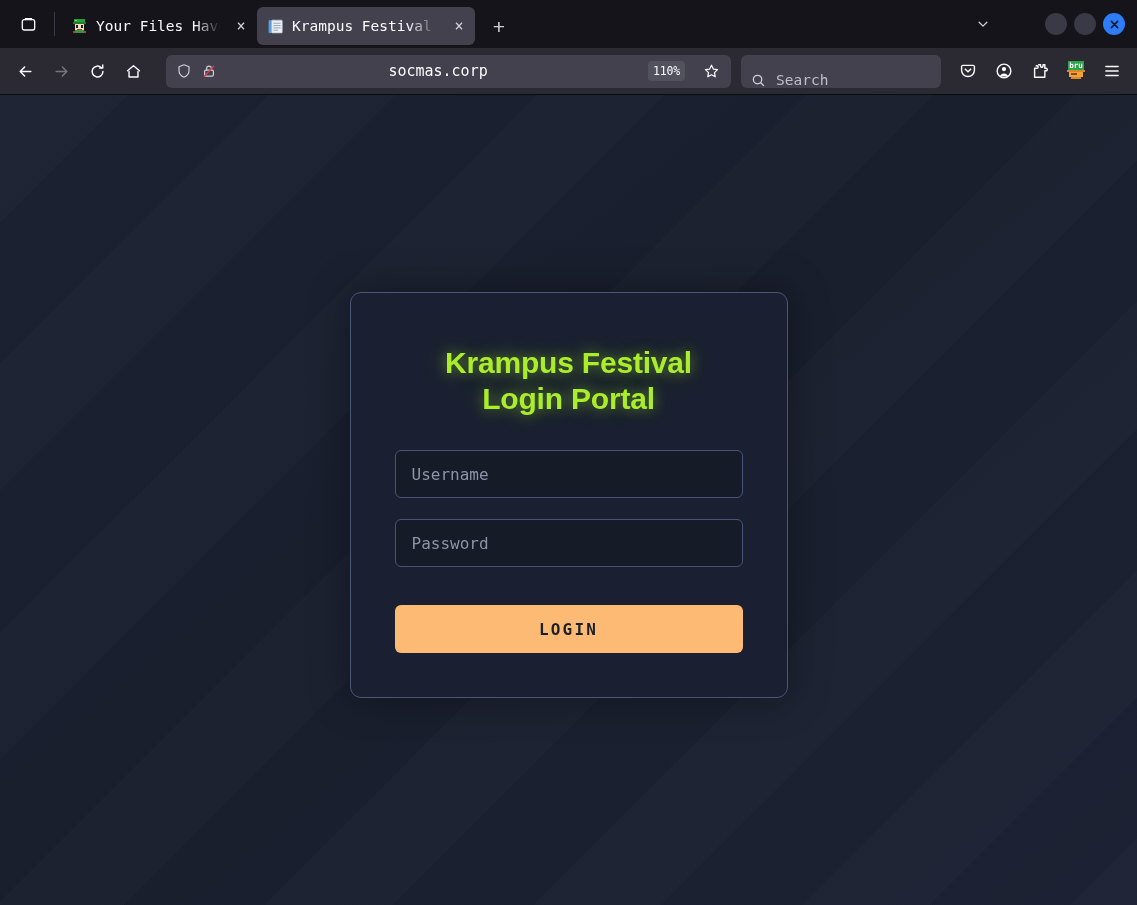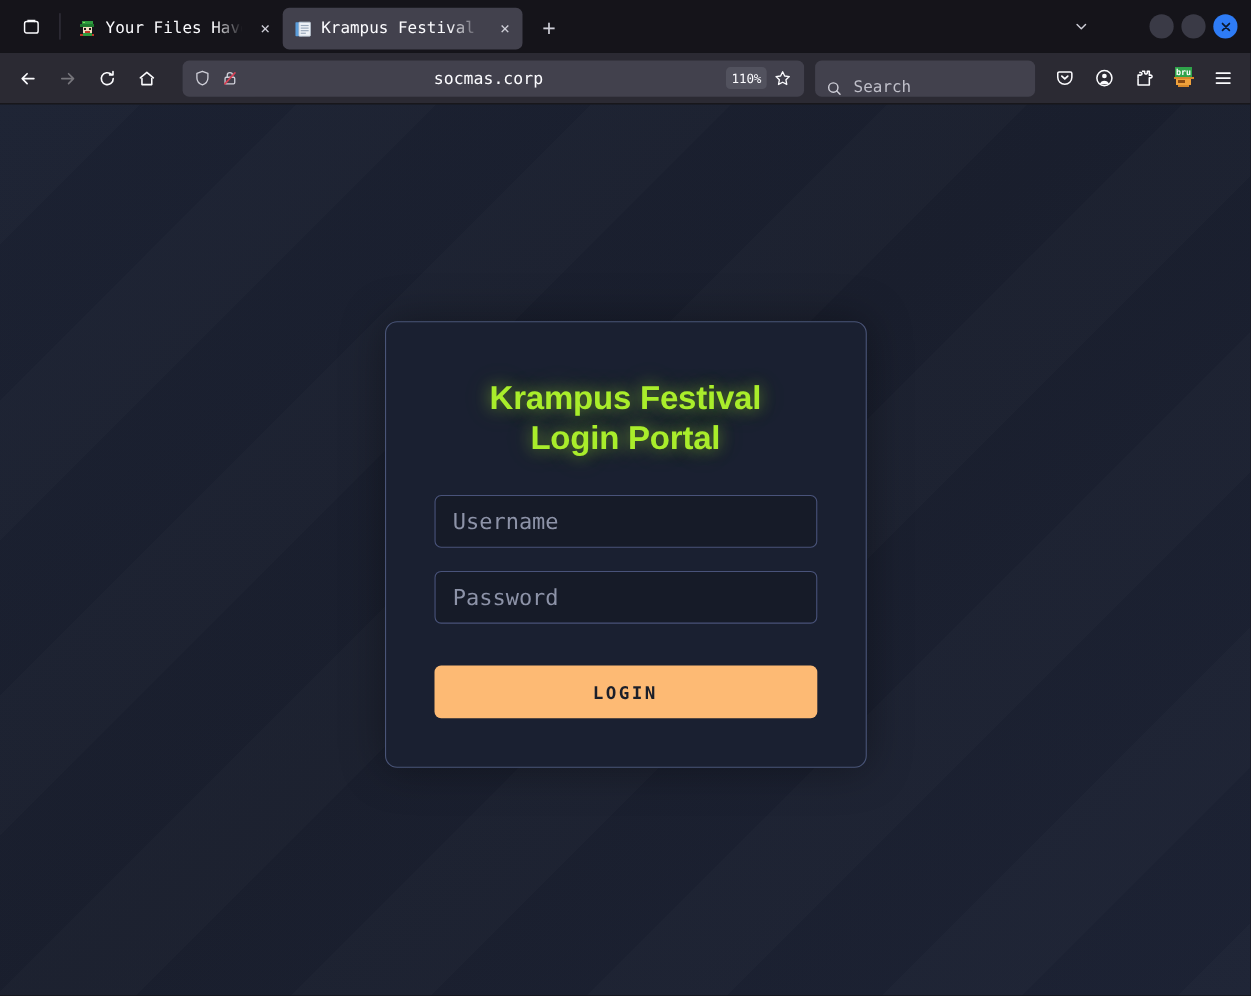--- a/index.html
+++ b/index.html
@@ -181,21 +181,21 @@
     white-space: nowrap;
     overflow: hidden;
   }
   .zoom-badge {
     background: #52525e;
     color: #fbfbfe;
     font-family: "DejaVu Sans Mono", "Liberation Mono", monospace;
     font-size: 11.5px;
     padding: 3px 5px;
     border-radius: 4px;
-    margin-right: 0;
+    margin-right: 12px;
     letter-spacing: -0.2px;
     cursor: pointer;
   }
   .star-btn {
     width: 28px; height: 28px;
     display: flex; align-items: center; justify-content: center;
     border-radius: 4px;
     cursor: pointer;
   }
   .searchbar {
@@ -269,21 +269,21 @@
   }
 
   .field {
     width: 100%;
     height: 48px;
     background: #161b28;
     border: 1px solid #49537a;
     border-radius: 6px;
     color: #f97316;
     font-family: "DejaVu Sans Mono", "Liberation Mono", monospace;
-    font-size: 20px;
+    font-size: 16px;
     padding: 0 16px;
     display: block;
     outline: none;
   }
   .field::placeholder { color: #8d93a8; opacity: 1; }
   .field.first { margin-bottom: 21px; }
 
   .login-btn {
     width: 100%;
     height: 48px;

